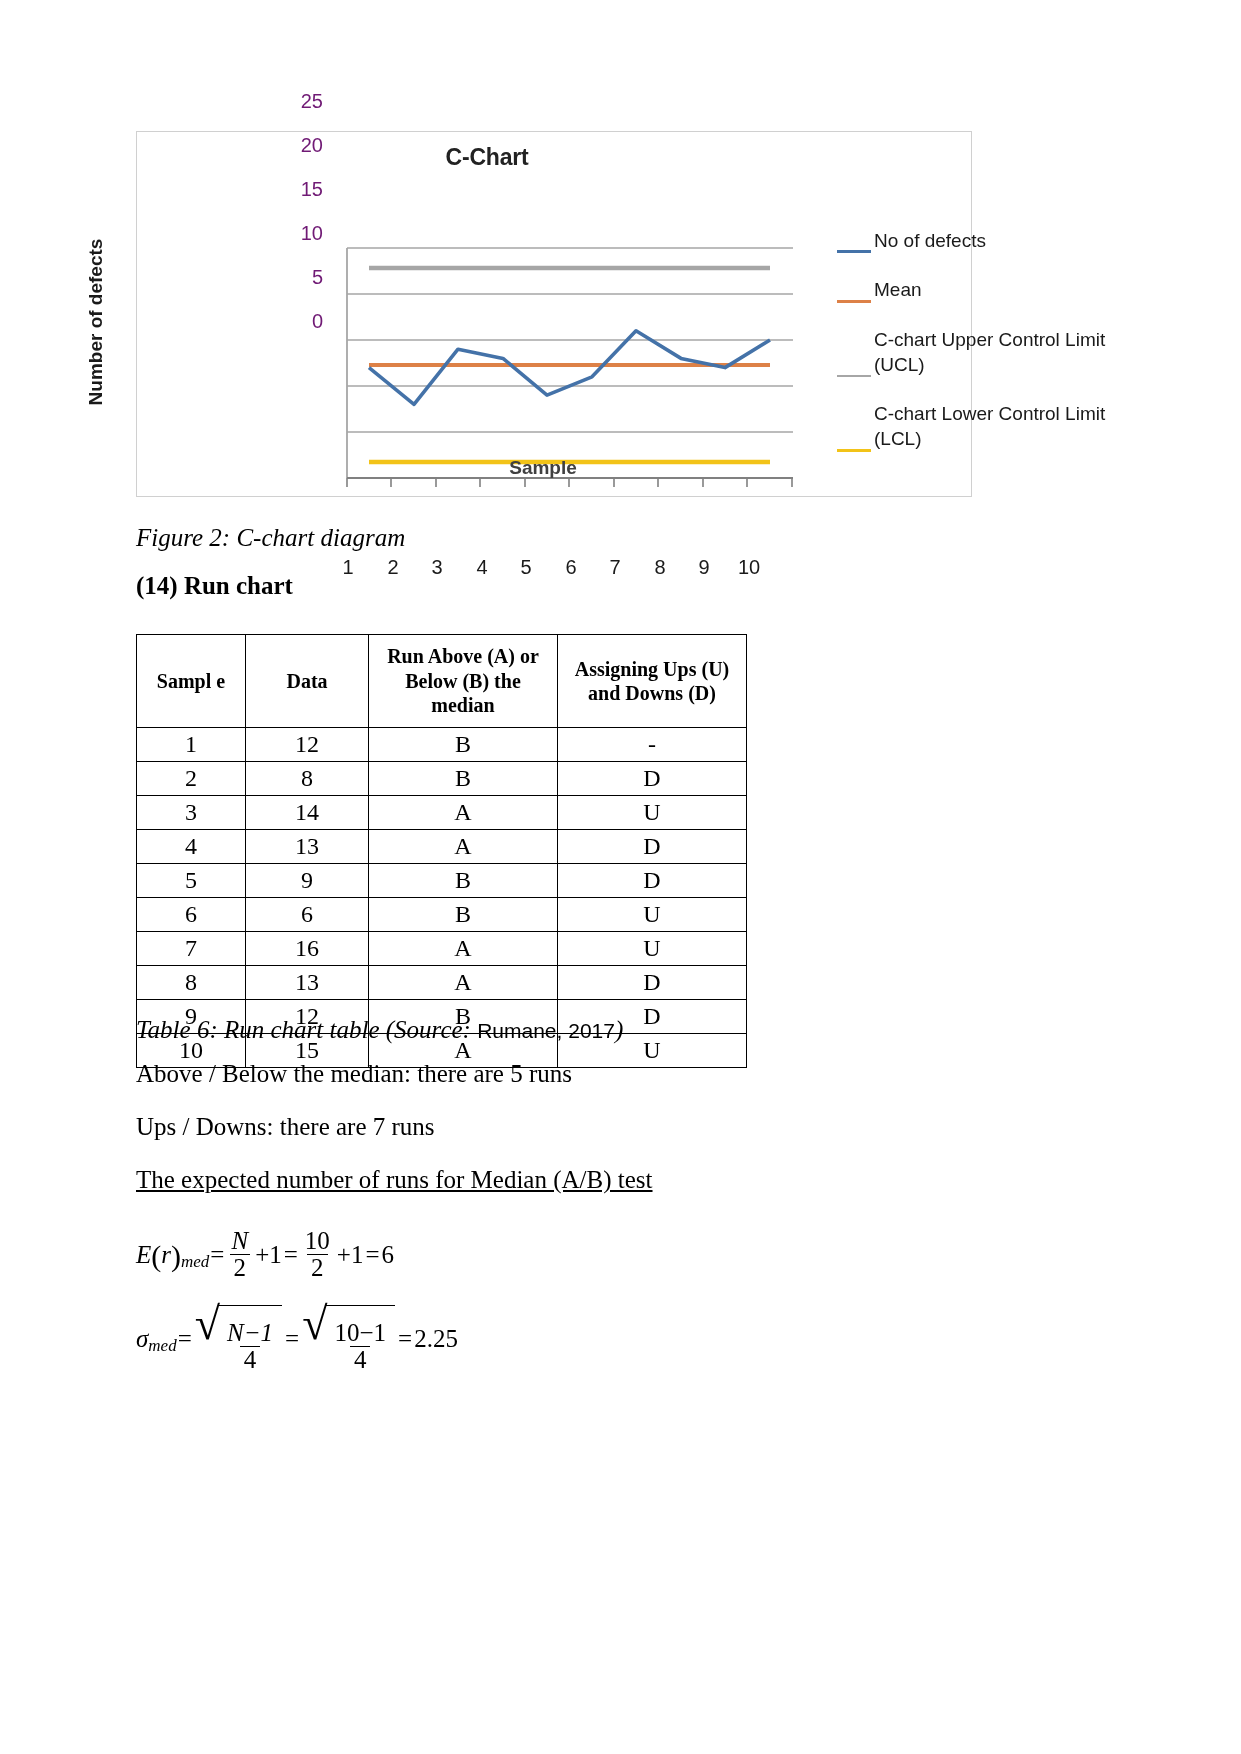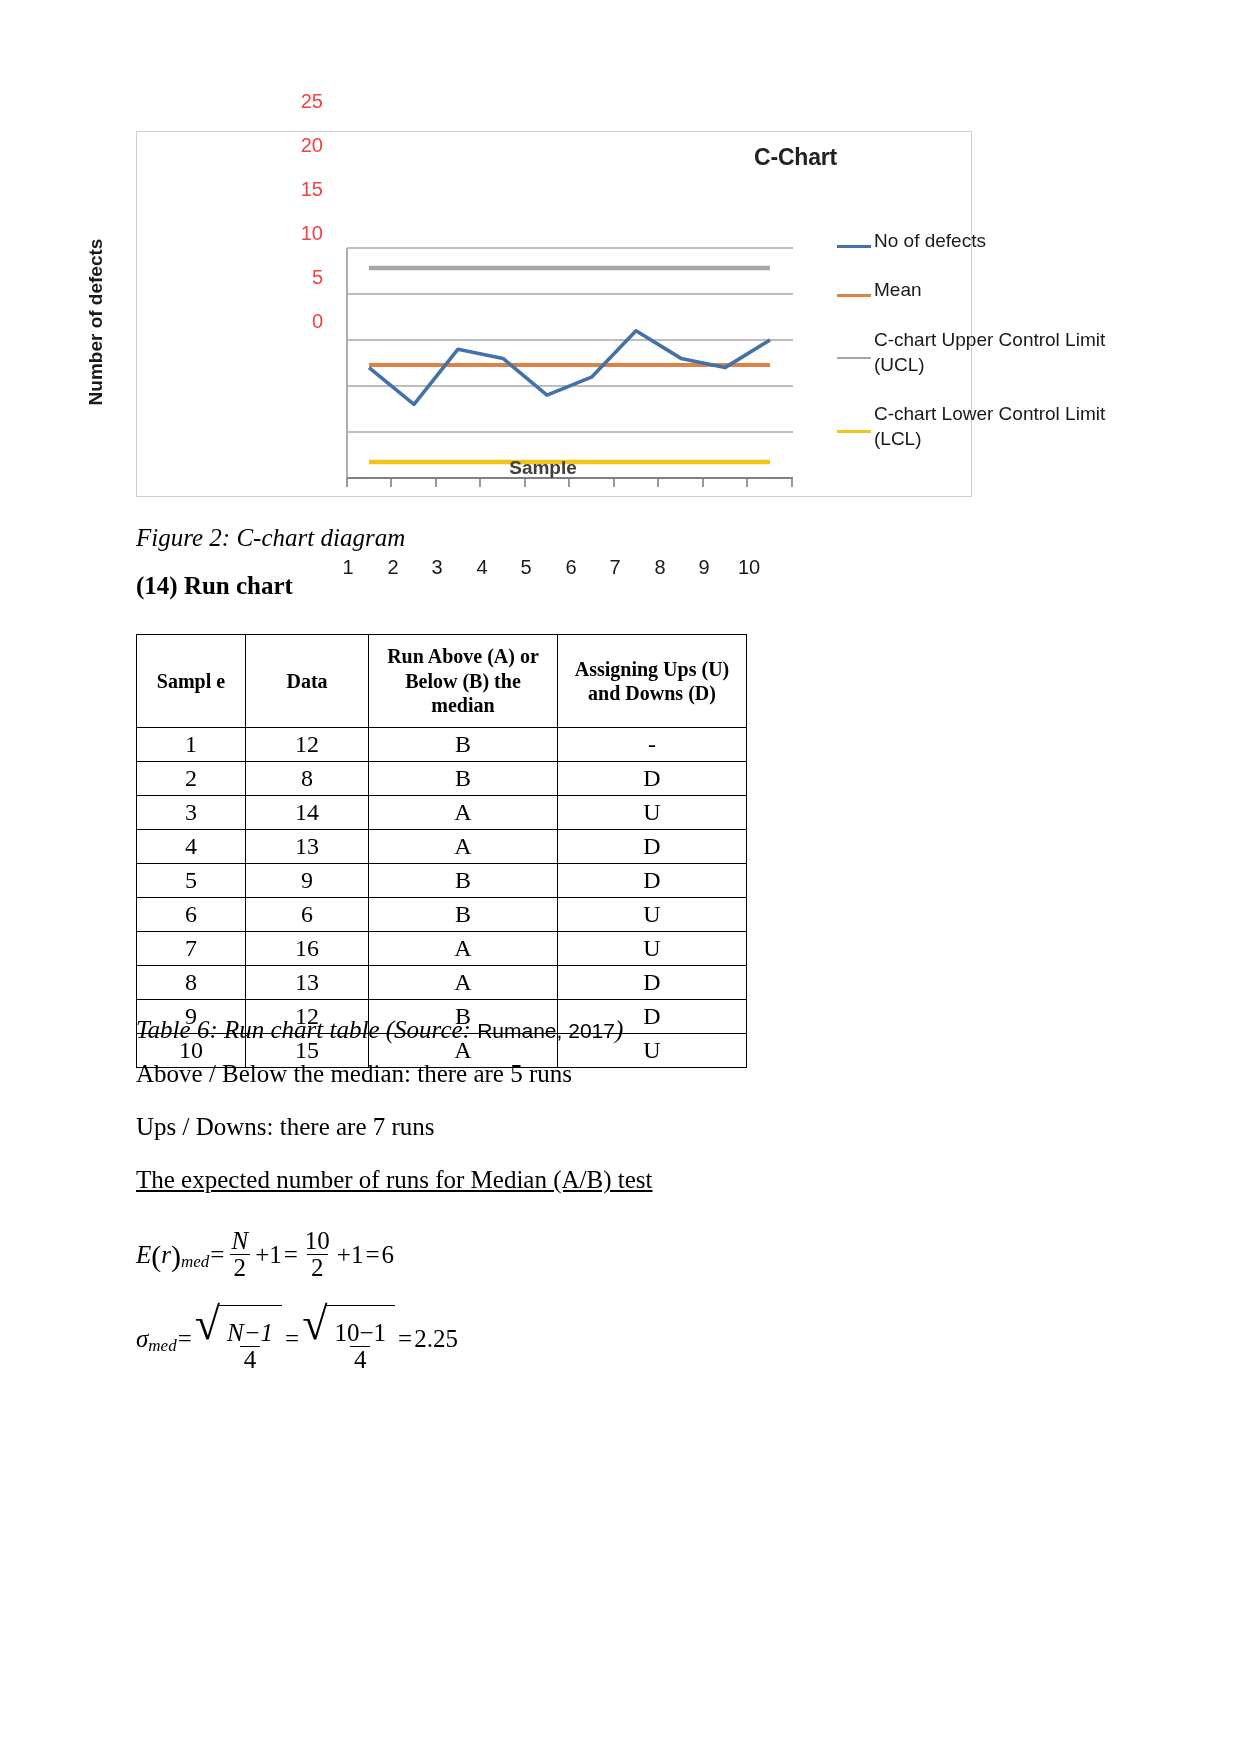--- a/index.html
+++ b/index.html
@@ -31,21 +31,21 @@
     height: 366px;
     border: 1px solid #d0d0d0;
     background: #ffffff;
     box-sizing: border-box;
   }
   .chart-title {
     position: absolute;
     left: 0;
     top: 12px;
     width: 700px;
-    text-align: right;
+    text-align: center;
     font-family: "Liberation Sans", sans-serif;
     font-weight: bold;
     font-size: 23px;
     color: #222222;
     letter-spacing: -0.2px;
   }
   .plot-area {
     position: absolute;
     left: 208px;
     top: 58px;
@@ -64,21 +64,21 @@
     font-weight: bold;
     font-size: 19px;
     color: #1a1a1a;
   }
   .y-tick-label {
     position: absolute;
     width: 38px;
     text-align: right;
     font-family: "Liberation Sans", sans-serif;
     font-size: 20px;
-    color: #ef4444;
+    color: #701a75;
   }
   .x-tick-label {
     position: absolute;
     width: 34px;
     text-align: center;
     font-family: "Liberation Sans", sans-serif;
     font-size: 20px;
     color: #1a1a1a;
   }
   .x-axis-title {
@@ -93,21 +93,21 @@
     color: #404040;
   }
   .legend {
     position: absolute;
     left: 700px;
     top: 96px;
     width: 280px;
   }
   .legend-item {
     display: flex;
-    align-items: center;
+    align-items: flex-end;
     margin-bottom: 24px;
   }
   .legend-swatch {
     width: 34px;
     height: 3px;
     margin-top: 11px;
     margin-right: 3px;
     flex: 0 0 auto;
   }
   .legend-swatch.thin { height: 2px; margin-top: 12px; }

